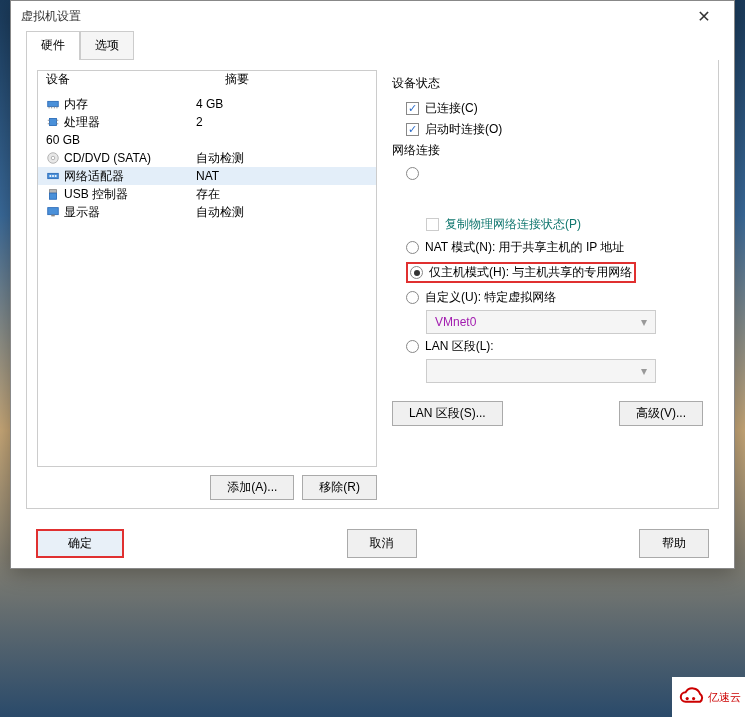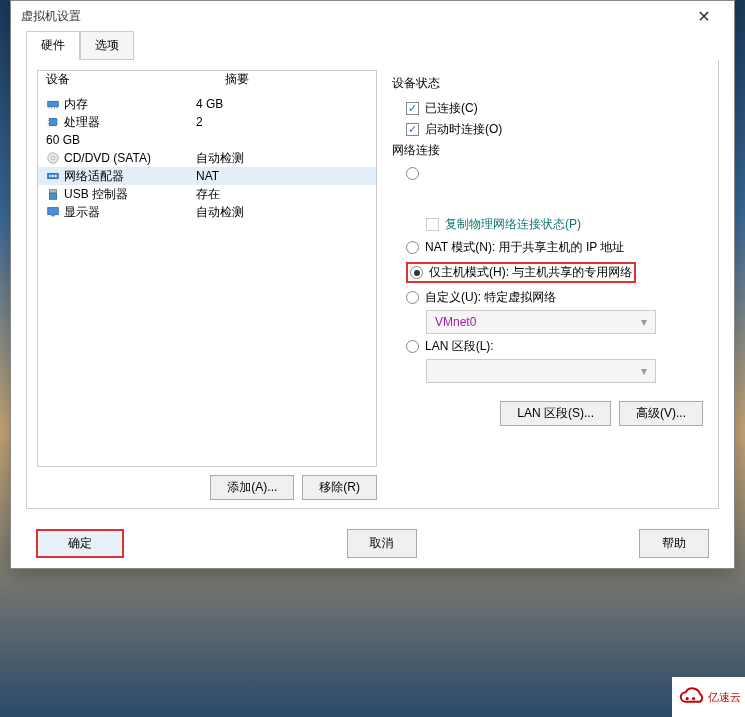--- a/index.html
+++ b/index.html
@@ -160,21 +160,21 @@
     }
     .select-box::after {
       content: '▾';
       position: absolute;
       right: 8px;
       color: #999;
     }
     .right-buttons {
       display: flex;
       gap: 8px;
-      justify-content: flex-end;
+      justify-content: space-between;
       margin-top: 18px;
     }
     .bottom-bar {
       display: flex;
       gap: 8px;
       justify-content: space-between;
       padding: 10px 25px;
     }
     .btn.primary-highlight { border: 2px solid #e03030; background: #e8f0f8; padding: 4px 30px; }
     .watermark {

